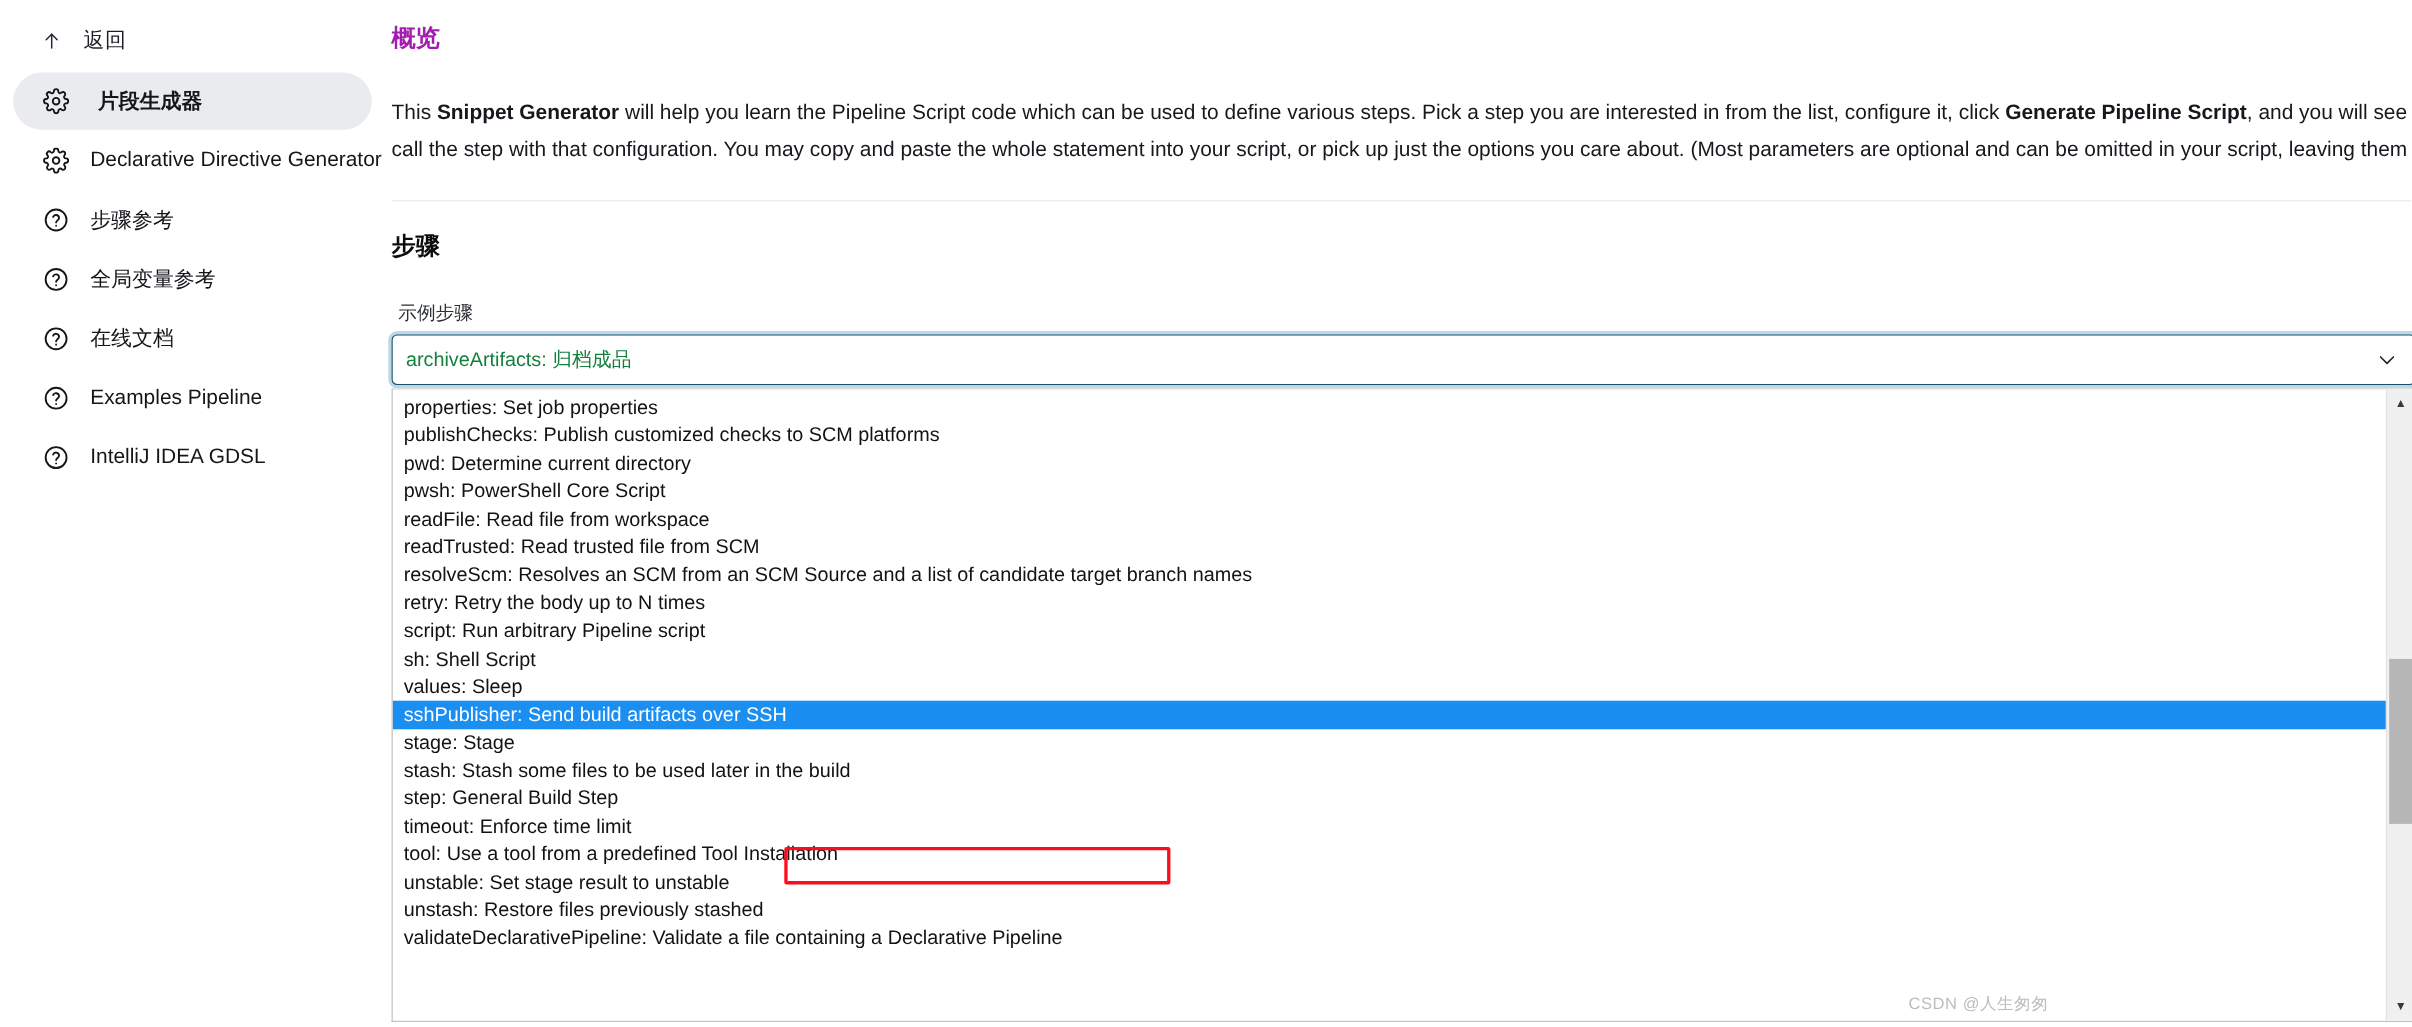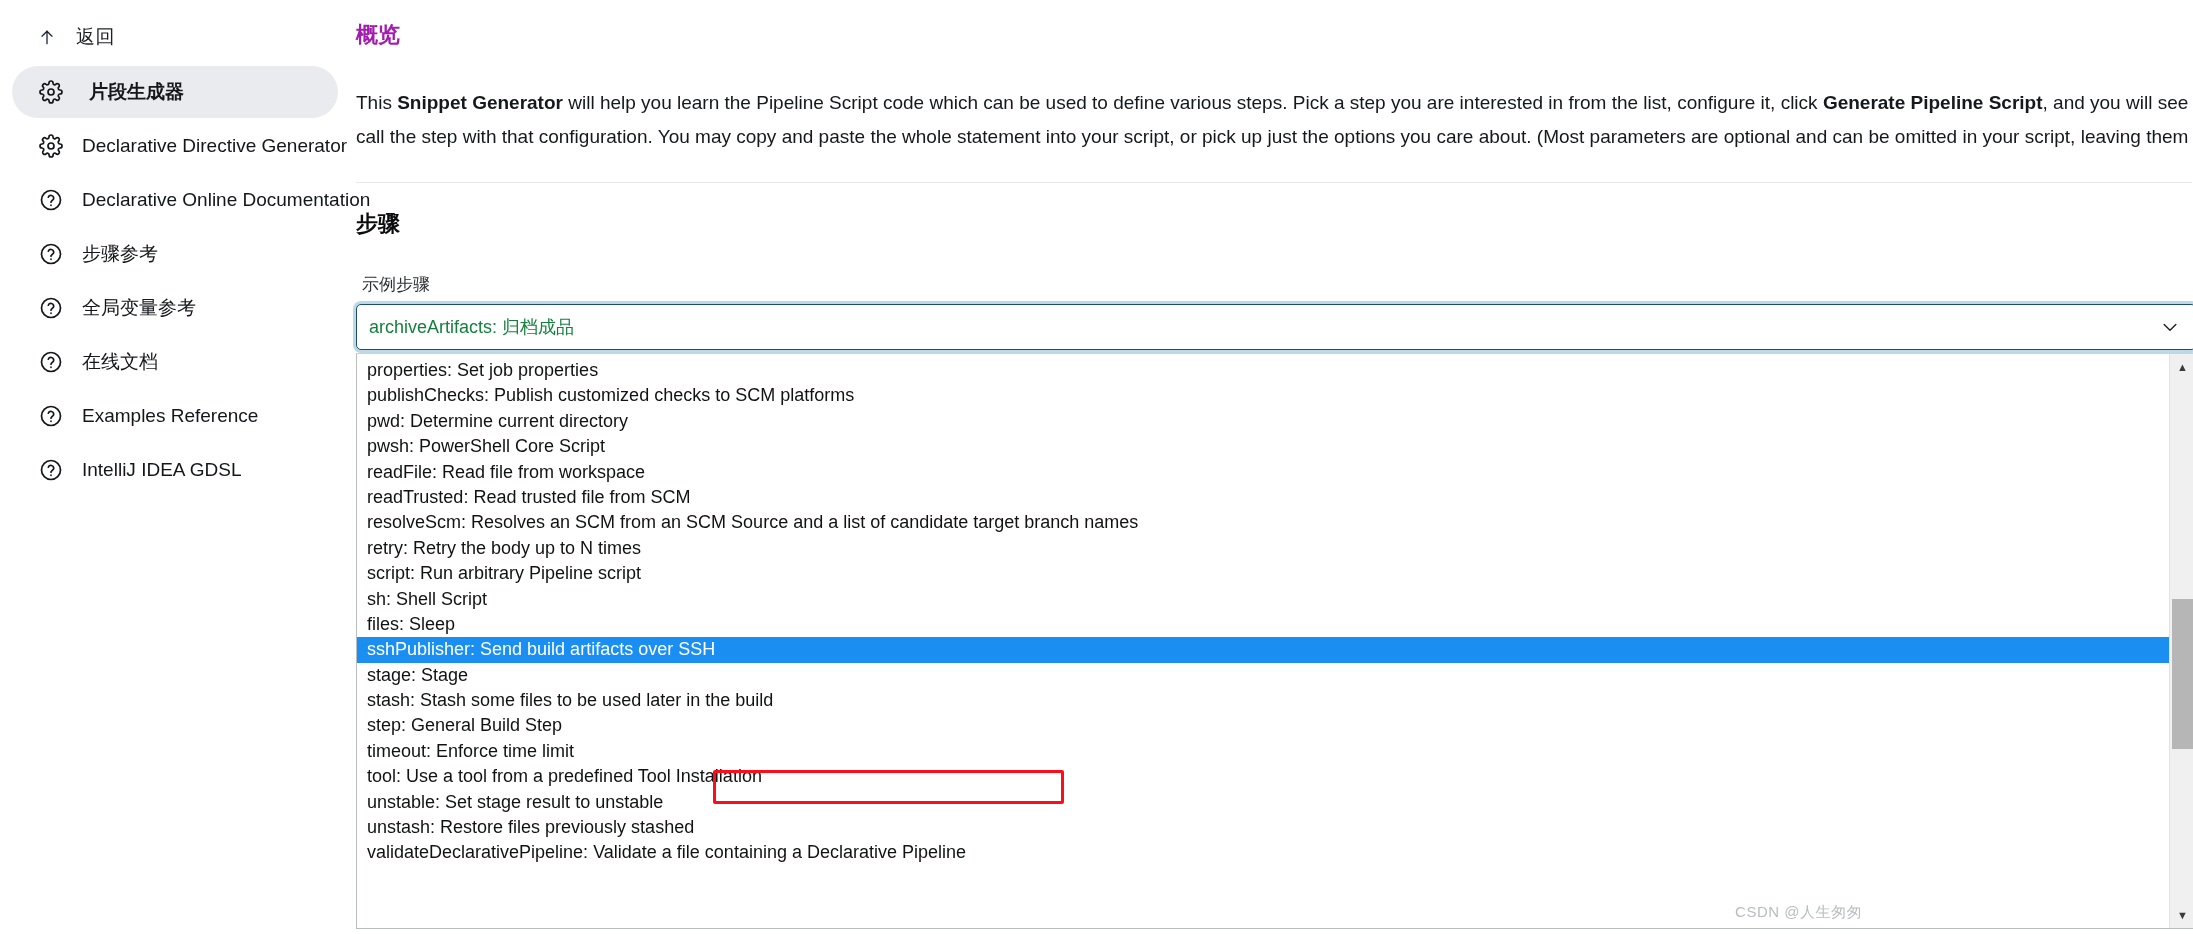--- a/index.html
+++ b/index.html
@@ -260,30 +260,20 @@
     <div class="nav-item">
       <span class="nav-icon">
         <svg width="24" height="24" viewBox="0 0 24 24" fill="none" stroke="currentColor" stroke-width="1.7" stroke-linecap="round" stroke-linejoin="round">
           <circle cx="12" cy="12" r="3"></circle>
           <path d="M19.4 15a1.65 1.65 0 0 0 .33 1.82l.06.06a2 2 0 1 1-2.83 2.83l-.06-.06a1.65 1.65 0 0 0-1.82-.33 1.65 1.65 0 0 0-1 1.51V21a2 2 0 1 1-4 0v-.09A1.65 1.65 0 0 0 9 19.4a1.65 1.65 0 0 0-1.82.33l-.06.06a2 2 0 1 1-2.83-2.83l.06-.06A1.65 1.65 0 0 0 4.6 15a1.65 1.65 0 0 0-1.51-1H3a2 2 0 1 1 0-4h.09A1.65 1.65 0 0 0 4.6 9a1.65 1.65 0 0 0-.33-1.82l-.06-.06a2 2 0 1 1 2.83-2.83l.06.06A1.65 1.65 0 0 0 9 4.6a1.65 1.65 0 0 0 1-1.51V3a2 2 0 1 1 4 0v.09a1.65 1.65 0 0 0 1 1.51 1.65 1.65 0 0 0 1.82-.33l.06-.06a2 2 0 1 1 2.83 2.83l-.06.06A1.65 1.65 0 0 0 19.4 9V9a1.65 1.65 0 0 0 1.51 1H21a2 2 0 1 1 0 4h-.09a1.65 1.65 0 0 0-1.51 1z"></path>
         </svg>
       </span>
       <span class="nav-label">Declarative Directive Generator</span>
     </div>
 
-    <div class="nav-item">
-      <span class="nav-icon">
-        <svg width="24" height="24" viewBox="0 0 24 24" fill="none" stroke="currentColor" stroke-width="1.7" stroke-linecap="round" stroke-linejoin="round">
-          <circle cx="12" cy="12" r="9.5"></circle>
-          <path d="M9.3 9.2a2.8 2.8 0 0 1 5.4 1c0 1.9-2.7 2.3-2.7 4"></path>
-          <line x1="12" y1="17.2" x2="12" y2="17.3"></line>
-        </svg>
-      </span>
-      <span class="nav-label">Declarative Online Documentation</span>
-    </div>
 
     <div class="nav-item">
       <span class="nav-icon">
         <svg width="24" height="24" viewBox="0 0 24 24" fill="none" stroke="currentColor" stroke-width="1.7" stroke-linecap="round" stroke-linejoin="round">
           <circle cx="12" cy="12" r="9.5"></circle>
           <path d="M9.3 9.2a2.8 2.8 0 0 1 5.4 1c0 1.9-2.7 2.3-2.7 4"></path>
           <line x1="12" y1="17.2" x2="12" y2="17.3"></line>
         </svg>
       </span>
       <span class="nav-label">步骤参考</span>
@@ -312,21 +302,21 @@
     </div>
 
     <div class="nav-item">
       <span class="nav-icon">
         <svg width="24" height="24" viewBox="0 0 24 24" fill="none" stroke="currentColor" stroke-width="1.7" stroke-linecap="round" stroke-linejoin="round">
           <circle cx="12" cy="12" r="9.5"></circle>
           <path d="M9.3 9.2a2.8 2.8 0 0 1 5.4 1c0 1.9-2.7 2.3-2.7 4"></path>
           <line x1="12" y1="17.2" x2="12" y2="17.3"></line>
         </svg>
       </span>
-      <span class="nav-label">Examples Reference</span>
+      <span class="nav-label">Examples Pipeline</span>
     </div>
 
     <div class="nav-item">
       <span class="nav-icon">
         <svg width="24" height="24" viewBox="0 0 24 24" fill="none" stroke="currentColor" stroke-width="1.7" stroke-linecap="round" stroke-linejoin="round">
           <circle cx="12" cy="12" r="9.5"></circle>
           <path d="M9.3 9.2a2.8 2.8 0 0 1 5.4 1c0 1.9-2.7 2.3-2.7 4"></path>
           <line x1="12" y1="17.2" x2="12" y2="17.3"></line>
         </svg>
       </span>
@@ -363,21 +353,21 @@
           <div class="dd-item">properties: Set job properties</div>
           <div class="dd-item">publishChecks: Publish customized checks to SCM platforms</div>
           <div class="dd-item">pwd: Determine current directory</div>
           <div class="dd-item">pwsh: PowerShell Core Script</div>
           <div class="dd-item">readFile: Read file from workspace</div>
           <div class="dd-item">readTrusted: Read trusted file from SCM</div>
           <div class="dd-item">resolveScm: Resolves an SCM from an SCM Source and a list of candidate target branch names</div>
           <div class="dd-item">retry: Retry the body up to N times</div>
           <div class="dd-item">script: Run arbitrary Pipeline script</div>
           <div class="dd-item">sh: Shell Script</div>
-          <div class="dd-item">files: Sleep</div>
+          <div class="dd-item">values: Sleep</div>
           <div class="dd-item selected">sshPublisher: Send build artifacts over SSH</div>
           <div class="dd-item">stage: Stage</div>
           <div class="dd-item">stash: Stash some files to be used later in the build</div>
           <div class="dd-item">step: General Build Step</div>
           <div class="dd-item">timeout: Enforce time limit</div>
           <div class="dd-item">tool: Use a tool from a predefined Tool Installation</div>
           <div class="dd-item">unstable: Set stage result to unstable</div>
           <div class="dd-item">unstash: Restore files previously stashed</div>
           <div class="dd-item">validateDeclarativePipeline: Validate a file containing a Declarative Pipeline</div>
         </div>

